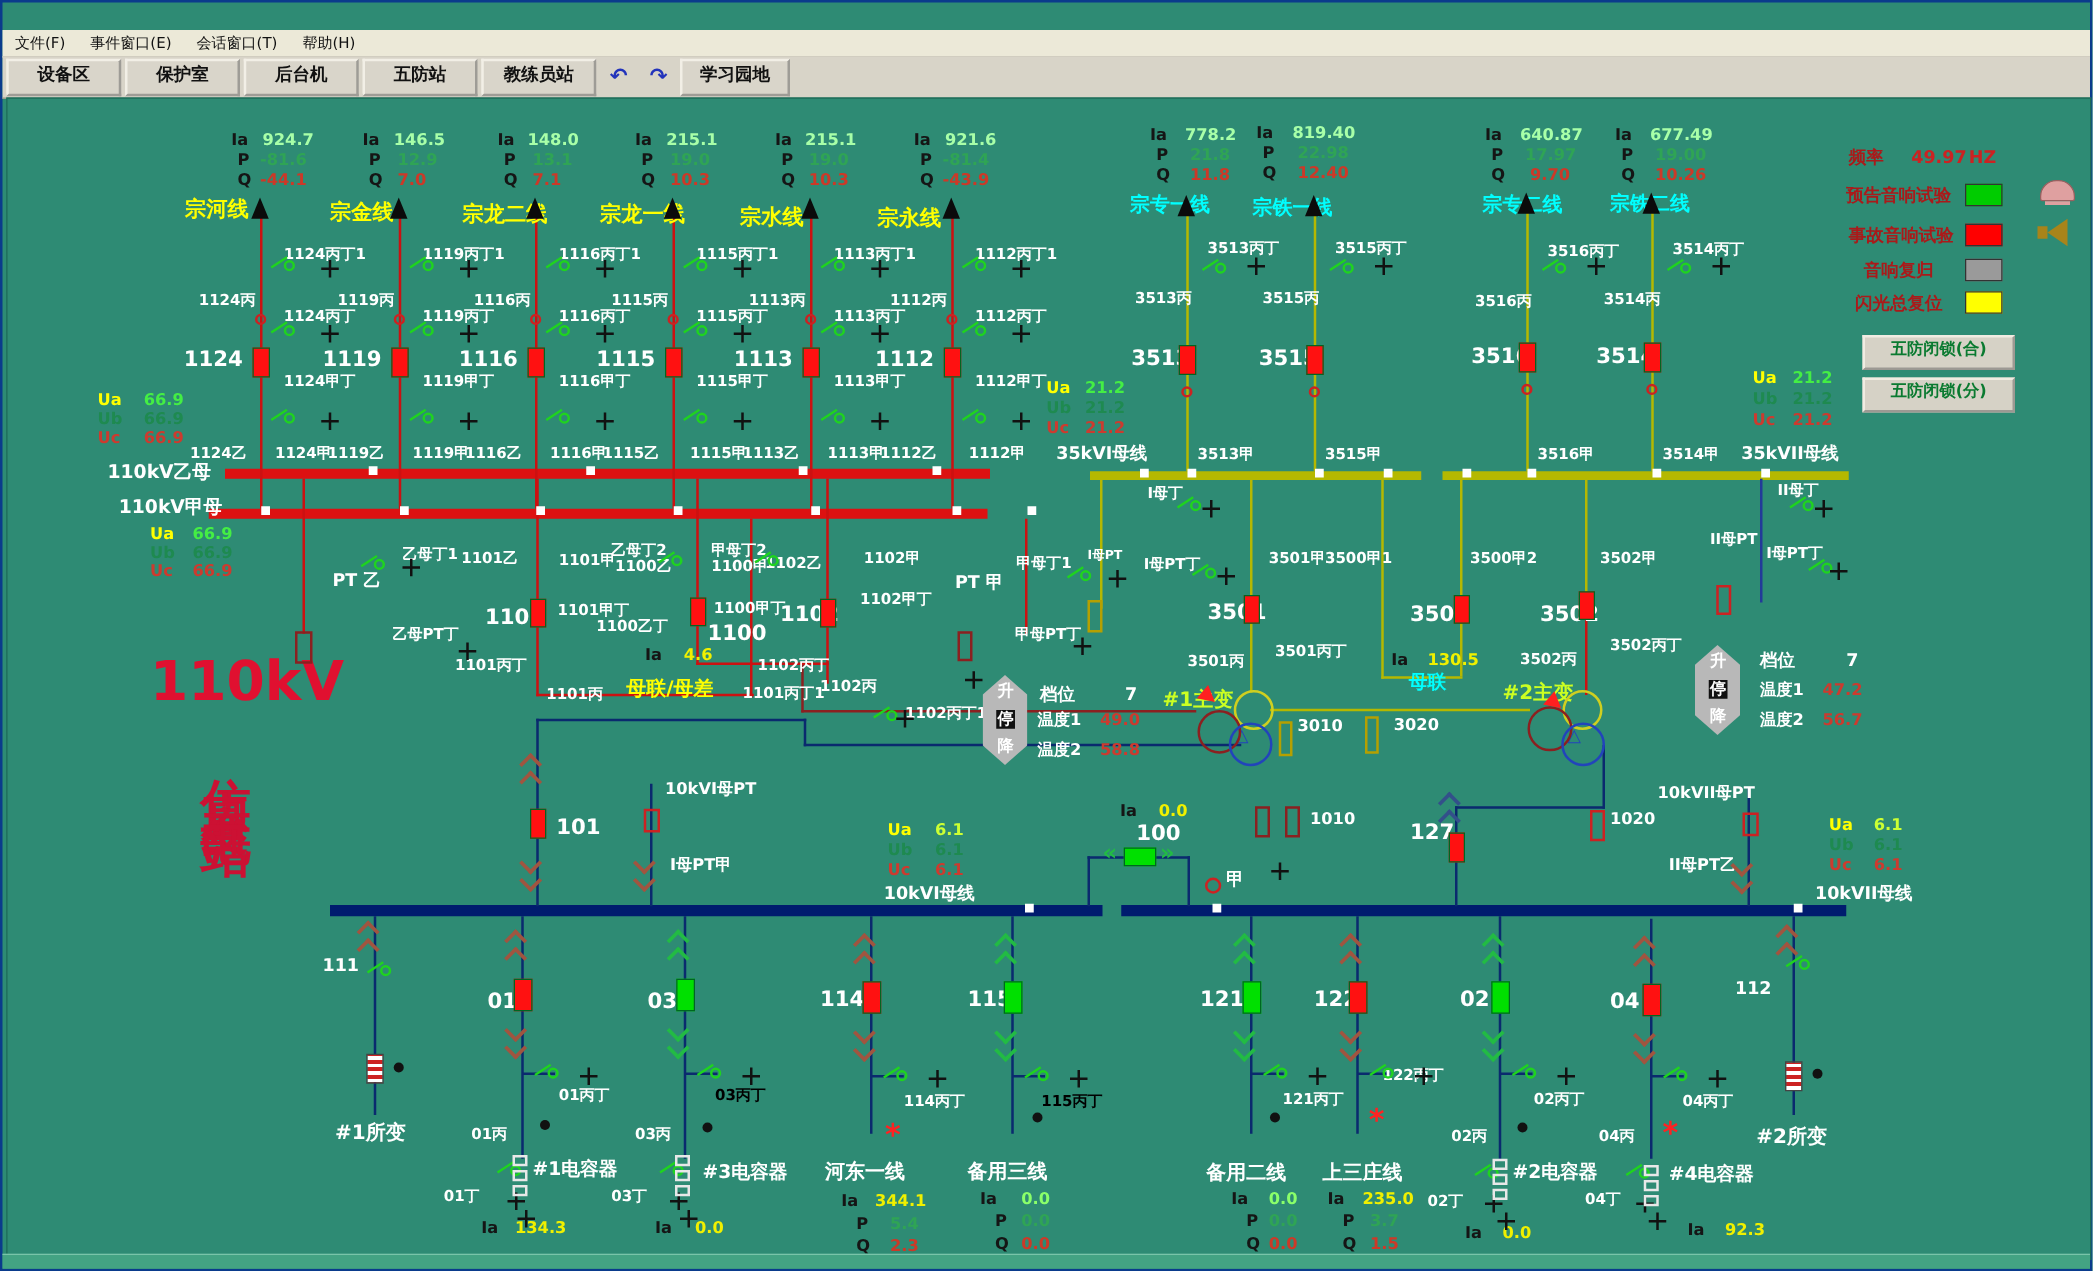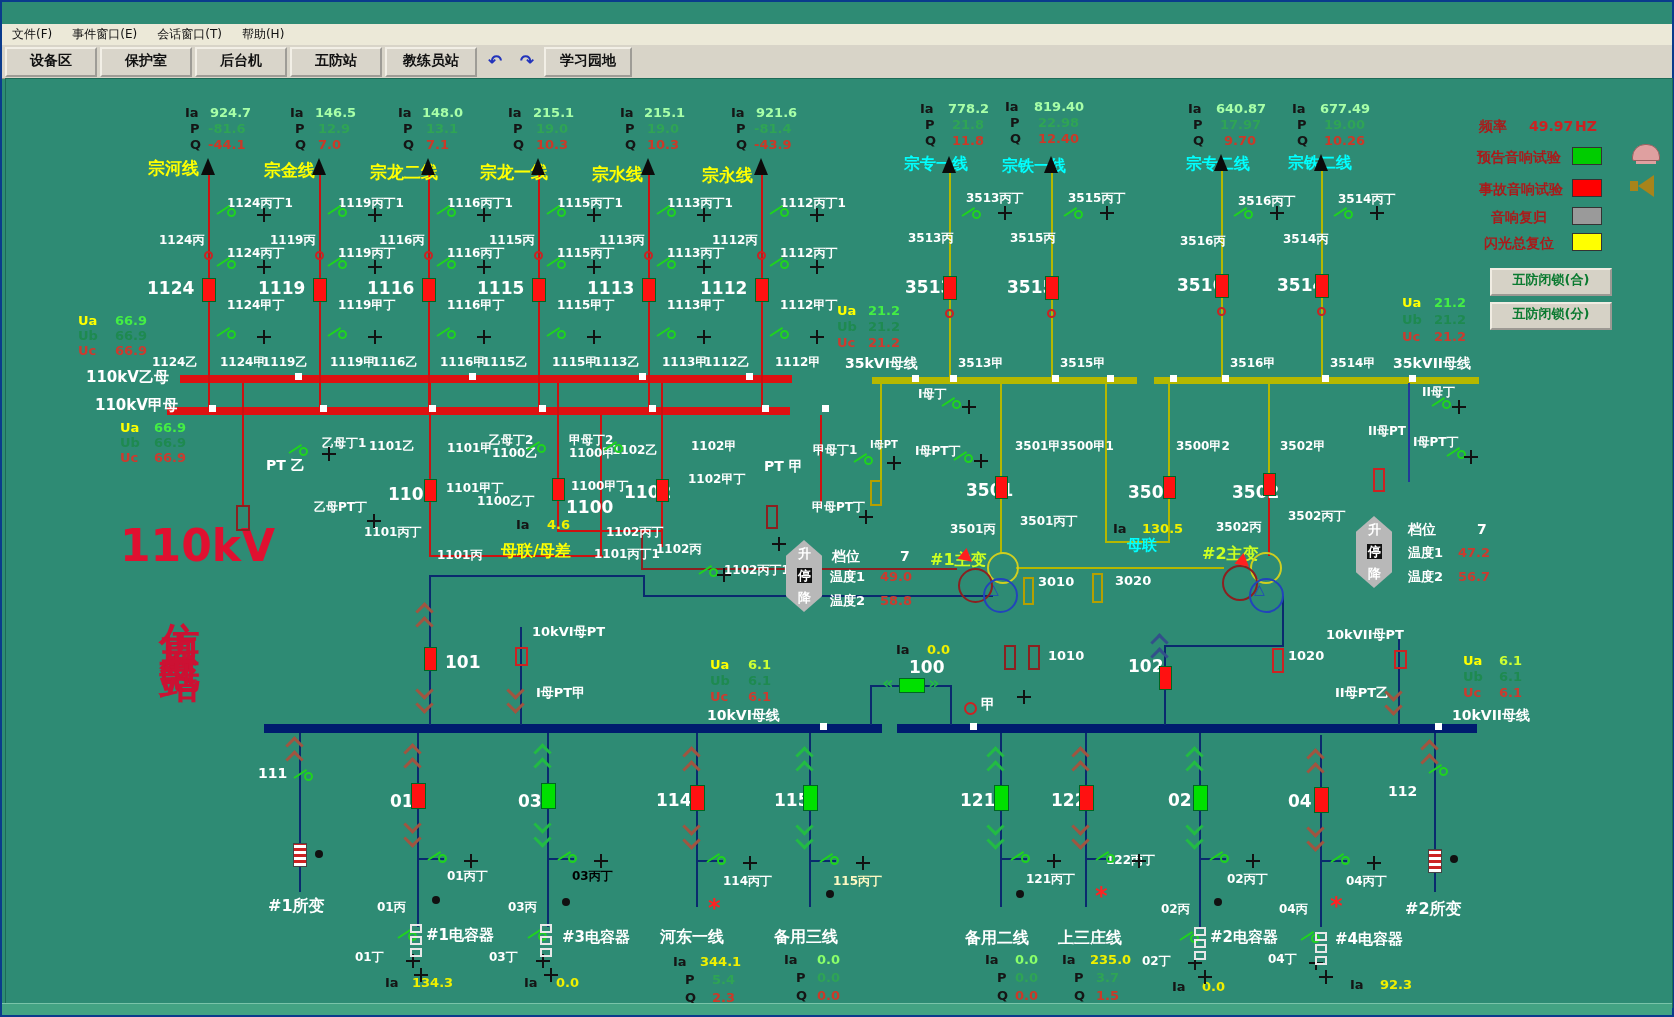--- a/index.html
+++ b/index.html
@@ -396,42 +396,42 @@
       <div class="abs lbl" style="left: 1456px; top: 544px; color: rgb(204, 59, 47); font-size: 13px;">47.2</div>
       <div class="abs lbl" style="left: 1406px; top: 568px; color: rgb(255, 255, 255); font-size: 13px;">温度2</div>
       <div class="abs lbl" style="left: 1456px; top: 568px; color: rgb(204, 59, 47); font-size: 13px;">56.7</div>
       <div class="abs lbl" style="left: 894px; top: 641px; color: rgb(21, 21, 21); font-size: 13px;">Ia</div>
       <div class="abs lbl" style="left: 925px; top: 641px; color: rgb(240, 240, 0); font-size: 13px;">0.0</div>
       <div class="abs lbl" style="left: 907px; top: 657px; color: rgb(255, 255, 255); font-size: 17px;">100</div>
       <div class="abs lbl" style="left: 880px; top: 672px; color: rgb(34, 187, 68); font-size: 18px;">«</div>
       <div class="abs lbl" style="left: 926px; top: 672px; color: rgb(34, 187, 68); font-size: 18px;">»</div>
       <div class="abs lbl" style="left: 979px; top: 695px; color: rgb(255, 255, 255); font-size: 14px;">甲</div>
       <div class="abs lbl" style="left: 443px; top: 652px; color: rgb(255, 255, 255); font-size: 17px;">101</div>
-      <div class="abs lbl" style="left: 1126px; top: 656px; color: rgb(255, 255, 255); font-size: 17px;">102</div>
+      <div class="abs lbl" style="left: 1126px; top: 656px; color: rgb(255, 255, 255); font-size: 17px;">127</div>
       <div class="abs lbl" style="left: 530px; top: 623px; color: rgb(255, 255, 255); font-size: 13px;">10kVI母PT</div>
       <div class="abs lbl" style="left: 534px; top: 684px; color: rgb(255, 255, 255); font-size: 13px;">I母PT甲</div>
       <div class="abs lbl" style="left: 1324px; top: 626px; color: rgb(255, 255, 255); font-size: 13px;">10kVII母PT</div>
       <div class="abs lbl" style="left: 1333px; top: 684px; color: rgb(255, 255, 255); font-size: 13px;">II母PT乙</div>
       <div class="abs lbl" style="left: 256px; top: 764px; color: rgb(255, 255, 255); font-size: 14px;">111</div>
       <div class="abs lbl" style="left: 1386px; top: 782px; color: rgb(255, 255, 255); font-size: 14px;">112</div>
       <div class="abs lbl" style="left: 388px; top: 791px; color: rgb(255, 255, 255); font-size: 17px;">01</div>
       <div class="abs lbl" style="left: 445px; top: 868px; color: rgb(255, 255, 255); font-size: 12px;">01丙丁</div>
       <div class="abs lbl" style="left: 375px; top: 899px; color: rgb(255, 255, 255); font-size: 12px;">01丙</div>
       <div class="abs lbl" style="left: 424px; top: 926px; color: rgb(255, 255, 255); font-size: 15px;">#1电容器</div>
       <div class="abs lbl" style="left: 353px; top: 949px; color: rgb(255, 255, 255); font-size: 12px;">01丁</div>
       <div class="abs lbl" style="left: 516px; top: 791px; color: rgb(255, 255, 255); font-size: 17px;">03</div>
       <div class="abs lbl" style="left: 570px; top: 868px; color: #000000; font-size: 12px;">03丙丁</div>
       <div class="abs lbl" style="left: 506px; top: 899px; color: rgb(255, 255, 255); font-size: 12px;">03丙</div>
       <div class="abs lbl" style="left: 560px; top: 928px; color: rgb(255, 255, 255); font-size: 15px;">#3电容器</div>
       <div class="abs lbl" style="left: 487px; top: 949px; color: rgb(255, 255, 255); font-size: 12px;">03丁</div>
       <div class="abs lbl" style="left: 654px; top: 790px; color: rgb(255, 255, 255); font-size: 17px;">114</div>
       <div class="abs lbl" style="left: 721px; top: 873px; color: rgb(255, 255, 255); font-size: 12px;">114丙丁</div>
       <div class="abs lbl" style="left: 658px; top: 927px; color: rgb(255, 255, 255); font-size: 16px;">河东一线</div>
       <div class="abs lbl" style="left: 772px; top: 790px; color: rgb(255, 255, 255); font-size: 17px;">115</div>
-      <div class="abs lbl" style="left: 831px; top: 873px; color: #fef9c3; font-size: 12px; text-align: right;">115丙丁</div>
+      <div class="abs lbl" style="left: 831px; top: 873px; color: #000000; font-size: 12px; text-align: right;">115丙丁</div>
       <div class="abs lbl" style="left: 772px; top: 927px; color: rgb(255, 255, 255); font-size: 16px;">备用三线</div>
       <div class="abs lbl" style="left: 958px; top: 790px; color: rgb(255, 255, 255); font-size: 17px;">121</div>
       <div class="abs lbl" style="left: 1024px; top: 871px; color: rgb(255, 255, 255); font-size: 12px;">121丙丁</div>
       <div class="abs lbl" style="left: 963px; top: 928px; color: rgb(255, 255, 255); font-size: 16px;">备用二线</div>
       <div class="abs lbl" style="left: 1049px; top: 790px; color: rgb(255, 255, 255); font-size: 17px;">122</div>
       <div class="abs lbl" style="left: 1104px; top: 852px; color: rgb(255, 255, 255); font-size: 12px;">122丙丁</div>
       <div class="abs lbl" style="left: 1056px; top: 928px; color: rgb(255, 255, 255); font-size: 16px;">上三庄线</div>
       <div class="abs lbl" style="left: 1166px; top: 790px; color: rgb(255, 255, 255); font-size: 17px;">02</div>
       <div class="abs lbl" style="left: 1225px; top: 871px; color: rgb(255, 255, 255); font-size: 12px;">02丙丁</div>
       <div class="abs lbl" style="left: 1159px; top: 901px; color: rgb(255, 255, 255); font-size: 12px;">02丙</div>

